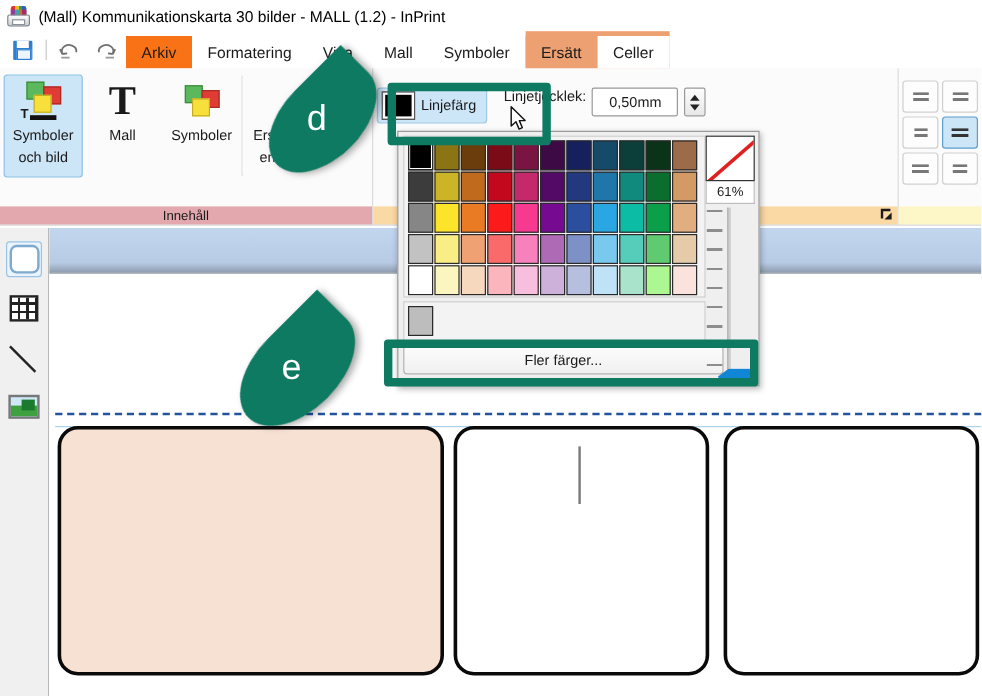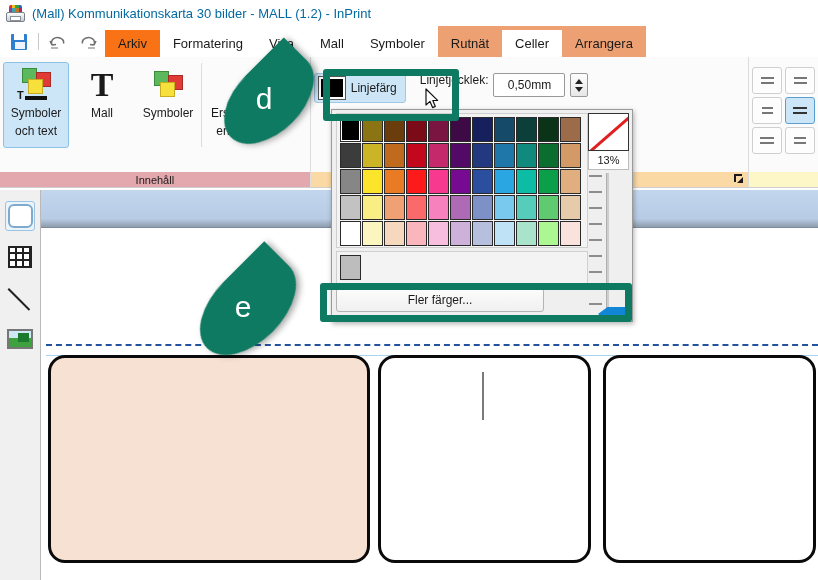--- a/index.html
+++ b/index.html
@@ -35,21 +35,21 @@
   }
   .printer-ico .body {
     position:absolute; left:0; bottom:0; width:19px; height:10px;
     background:linear-gradient(#fdfdfd,#c9cdd2);
     border:1px solid #7a8089; border-radius:2px;
   }
   .printer-ico .slot {
     position:absolute; left:4px; bottom:1px; width:11px; height:5px;
     background:#fff; border:1px solid #8b9199;
   }
-  #title-text { white-space:nowrap; color:#0369a1; }
+  #title-text { white-space:nowrap; color:#000000; }
 
   
   #tabstrip {
     height:31px; background:#ffffff;
     display:flex; align-items:flex-end;
     position:relative;
   }
   #quickbar { display:flex; align-items:center; height:31px; padding:0 4px 0 6px; gap:4px; }
   .qbtn { width:26px; height:24px; display:flex; align-items:center; justify-content:center;
           background:transparent; border:none; }
@@ -166,21 +166,21 @@
   #swatchpane { position:absolute; left:4px; top:3px; width:252px; height:135px;
                 background:#f3f3f3; border:1px solid #cfcfcf; padding:3px; }
   #grid { display:grid; grid-template-columns:repeat(11,21px); grid-auto-rows:25px; gap:1px; }
   .sw { width:21px; height:25px; border:1px solid #2a2a2a; }
   .sw.sel { outline:2px solid #000; outline-offset:-4px; box-shadow:0 0 0 1px #fff inset; }
 
   #recentpane { position:absolute; left:4px; top:141px; width:252px; height:34px;
                 background:#f3f3f3; border:1px solid #cfcfcf; padding:3px; }
   #recentpane .sw { width:21px; height:25px; background:#bdbdbd; }
 
-  #flerwrap { position:absolute; left:4px; top:178px; width:208px; height:30px; }
+  #flerwrap { position:absolute; left:4px; top:178px; width:267px; height:30px; }
   #fler { width:100%; height:24px; background:linear-gradient(#fcfcfc,#f0f0f0);
           border:1px solid #b4b4b4; border-radius:3px; font-size:12px;
           display:flex; align-items:center; justify-content:center; }
 
   #transpane { position:absolute; right:3px; top:3px; width:41px; height:205px; }
   #nonebox { width:41px; height:38px; background:#fff; border:1px solid #333;
              position:relative; overflow:hidden; }
   #nonebox:after { content:""; position:absolute; left:-6px; top:17px; width:58px; height:3px;
                    background:#e02020; transform:rotate(-41deg); }
   #pct { width:41px; height:19px; background:#fff; border:1px solid #bdbdbd; border-top:none;
@@ -264,41 +264,40 @@
 
   <div class="tabs">
     <div class="tab grey">Arkiv</div>
     <div class="tab">Formatering</div>
     <div class="tab">Visa</div>
     <div class="tab">Mall</div>
     <div class="tab">Symboler</div>
   </div>
 
   <div class="ctxwrap">
-    <div class="tab ctx">Rutnät</div>
+    <div class="tab ctx">Ersätt</div>
     <div class="tab ctx active">Celler</div>
-    <div class="tab ctx">Arrangera</div>
   </div>
   <div class="filler" id="ctxfill"></div>
 </div>
 
 <div id="ribbon">
 
   <div class="rgroup" style="width:312px;">
     <div class="gbody">
       <div class="bigbtn sel">
         <span class="symart">
           <span class="g"></span>
             <span class="r"></span>
             <span class="y"></span>
           <span class="tbar">T</span>
             <span class="uline"></span>
         </span>
         <span class="lbl">Symboler</span>
-        <span class="lbl">och text</span>
+        <span class="lbl">och bild</span>
       </div>
 
       <div class="bigbtn">
         <span class="symart" style="display:flex;align-items:center;justify-content:center;">
           <span class="tart">T</span>
         </span>
         <span class="lbl">Mall</span>
       </div>
 
       <div class="bigbtn">
@@ -467,21 +466,21 @@
   <div id="recentpane">
     <div class="sw" style="background: rgb(189, 189, 189);"></div>
   </div>
 
   <div id="flerwrap">
     <div id="fler">Fler färger...</div>
   </div>
 
   <div id="transpane">
     <div id="nonebox"></div>
-    <div id="pct">13%</div>
+    <div id="pct">61%</div>
     <div id="slider">
       <div id="ticks"></div>
       <div id="track"></div>
       <div id="thumb"></div>
     </div>
   </div>
 </div>
 
 <div class="hlbox" style="left:323px;top:69px;width:136px;height:52px;"></div>
 <div class="hlbox" style="left:320px;top:283px;width:312px;height:39px;"></div>

